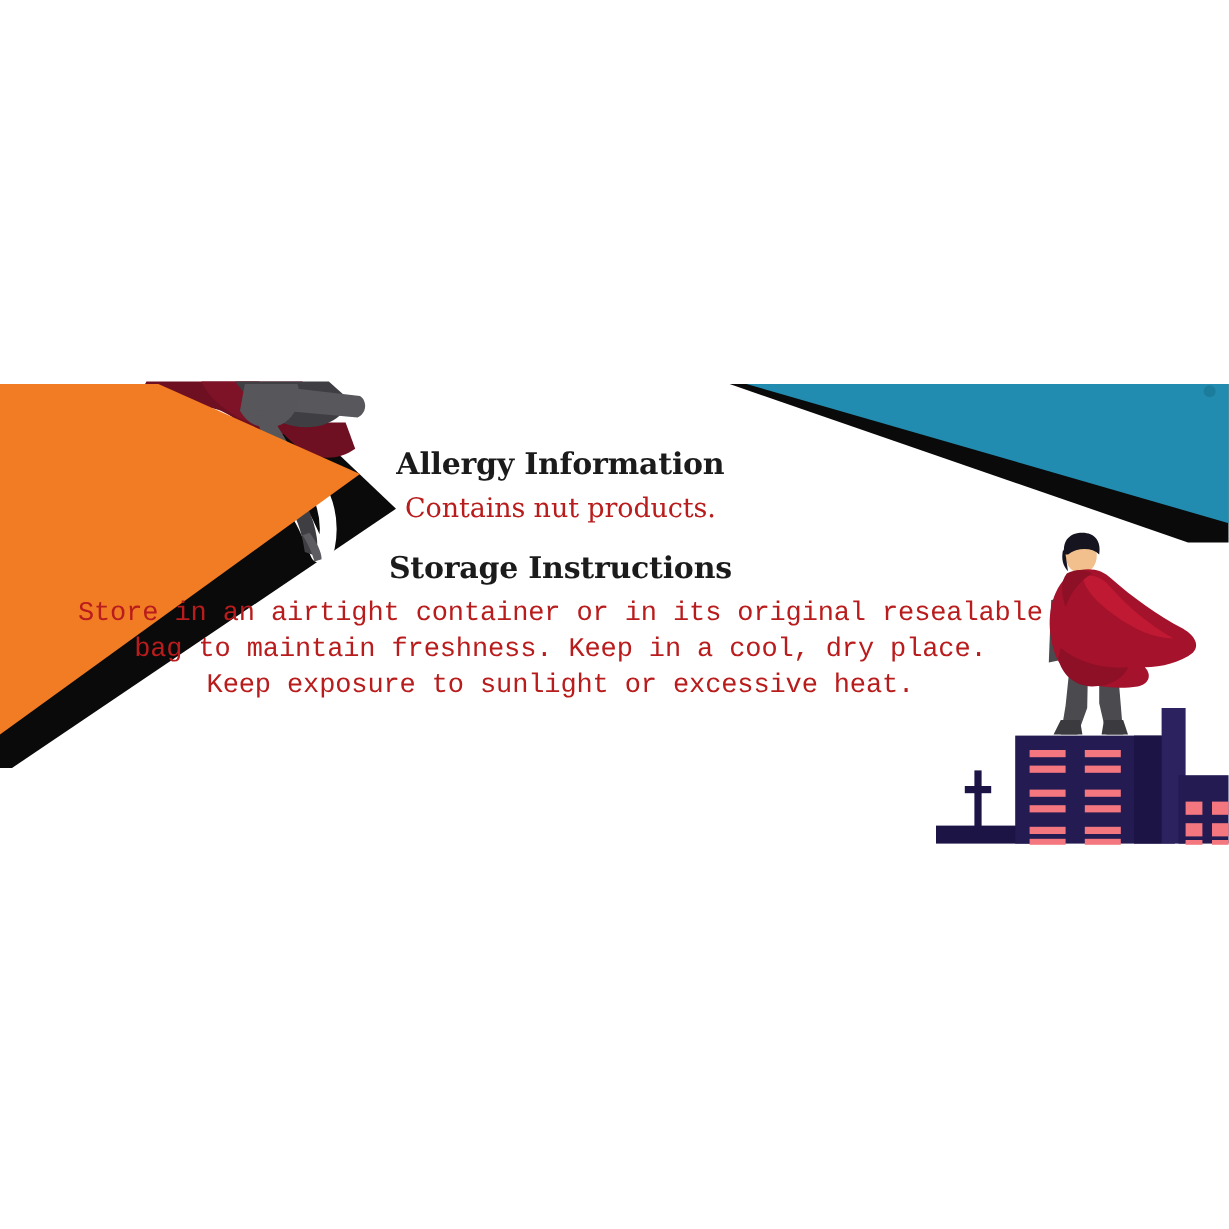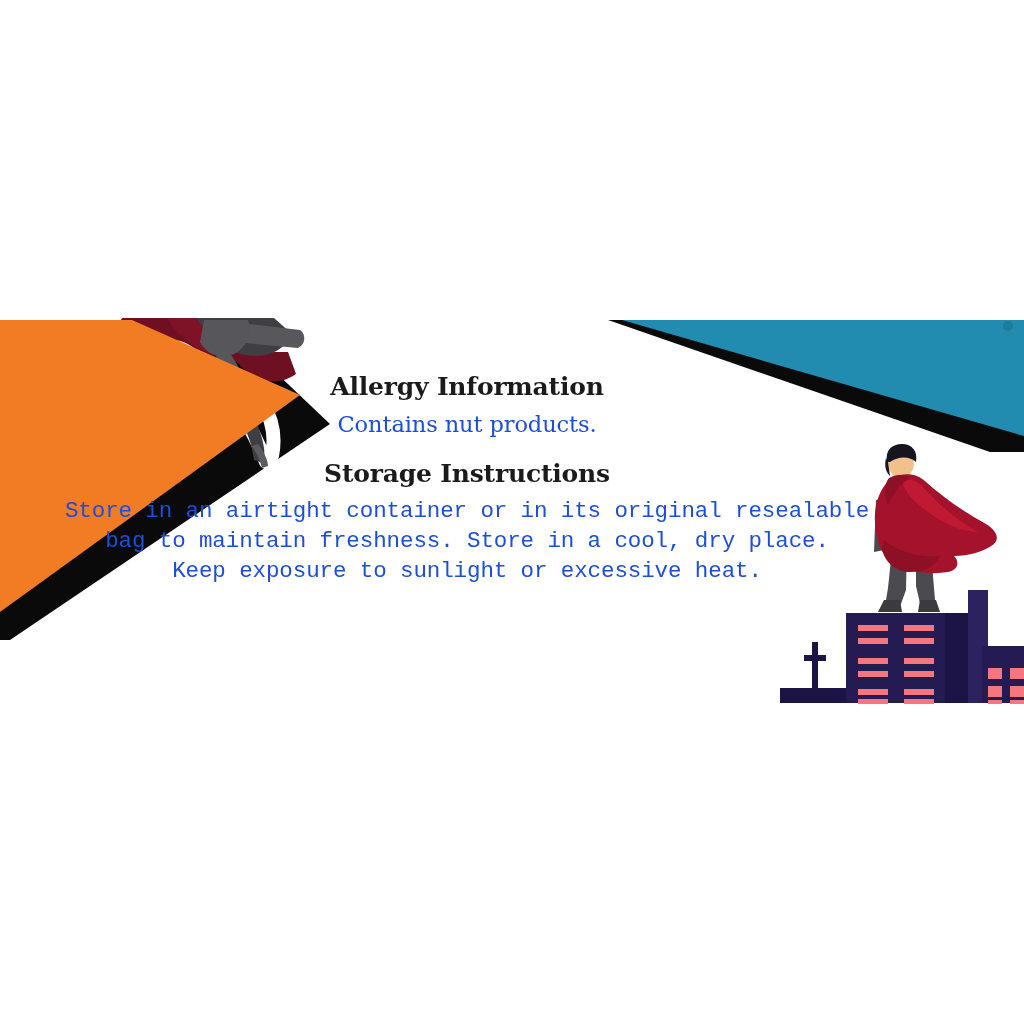--- a/index.html
+++ b/index.html
@@ -41,21 +41,21 @@
     font-size:25px;
     line-height:30px;
     color:#1b1b1b;
     letter-spacing:-0.2px;
   }
   .body-text {
     font-family:"DejaVu Serif", serif;
     font-weight:400;
     font-size:22.5px;
     line-height:30px;
-    color:#1d4ed8;
+    color:#b91c1c;
     letter-spacing:-0.1px;
   }
   #allergy-body { margin-top:7px; }
   #storage-body { margin-top:7px;font-family:Liberation Mono, monospace; }
   .body-line { display:block; }
 </style>
 </head>
 <body>
 
 <div id="stage">
@@ -195,20 +195,20 @@
       <div class="heading">Allergy Information</div>
       <div class="body-text" id="allergy-body">
         <span class="body-line">Contains nut products.</span>
       </div>
     </div>
 
     <div class="section">
       <div class="heading">Storage Instructions</div>
       <div class="body-text" id="storage-body">
         <span class="body-line">Store in an airtight container or in its original resealable</span>
-        <span class="body-line">bag to maintain freshness. Store in a cool, dry place.</span>
+        <span class="body-line">bag to maintain freshness. Keep in a cool, dry place.</span>
         <span class="body-line">Keep exposure to sunlight or excessive heat.</span>
       </div>
     </div>
 
   </div>
 
 </div>
 
 </body></html>

